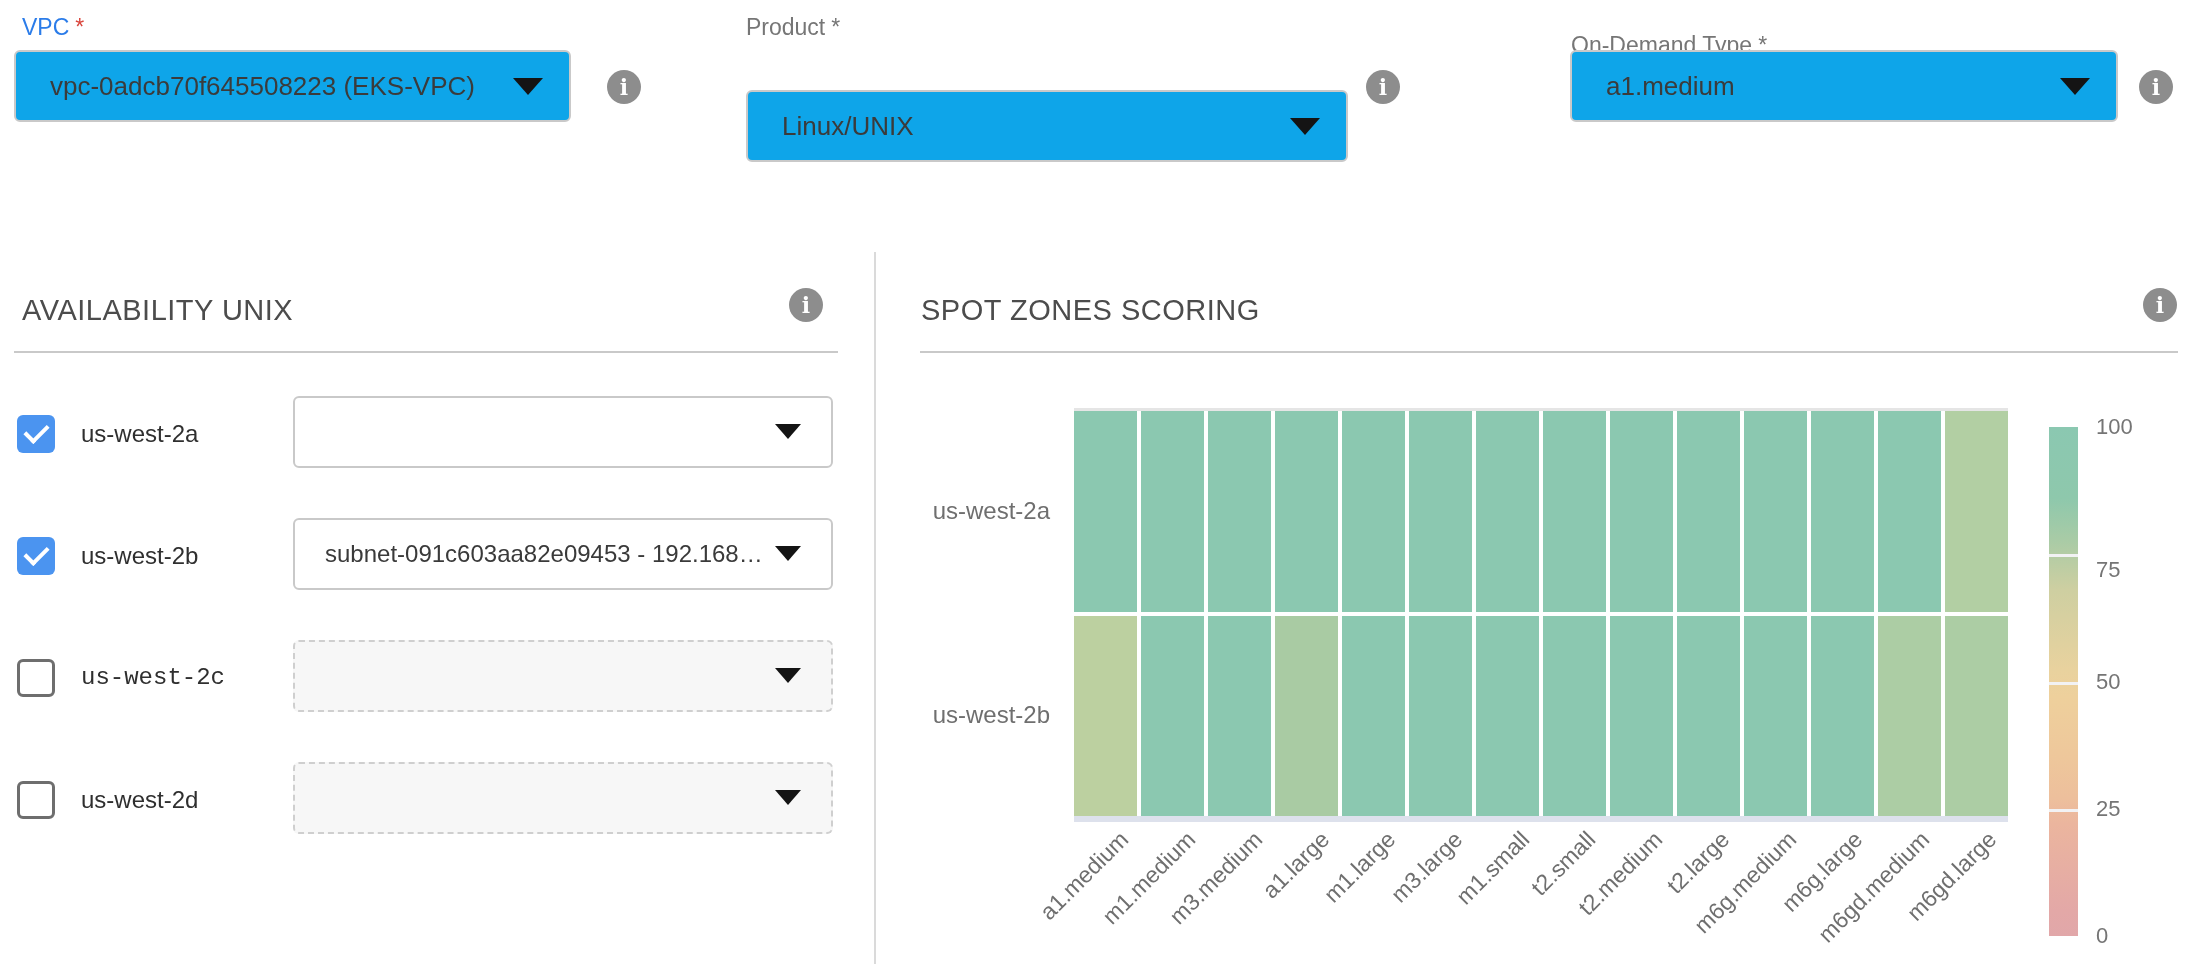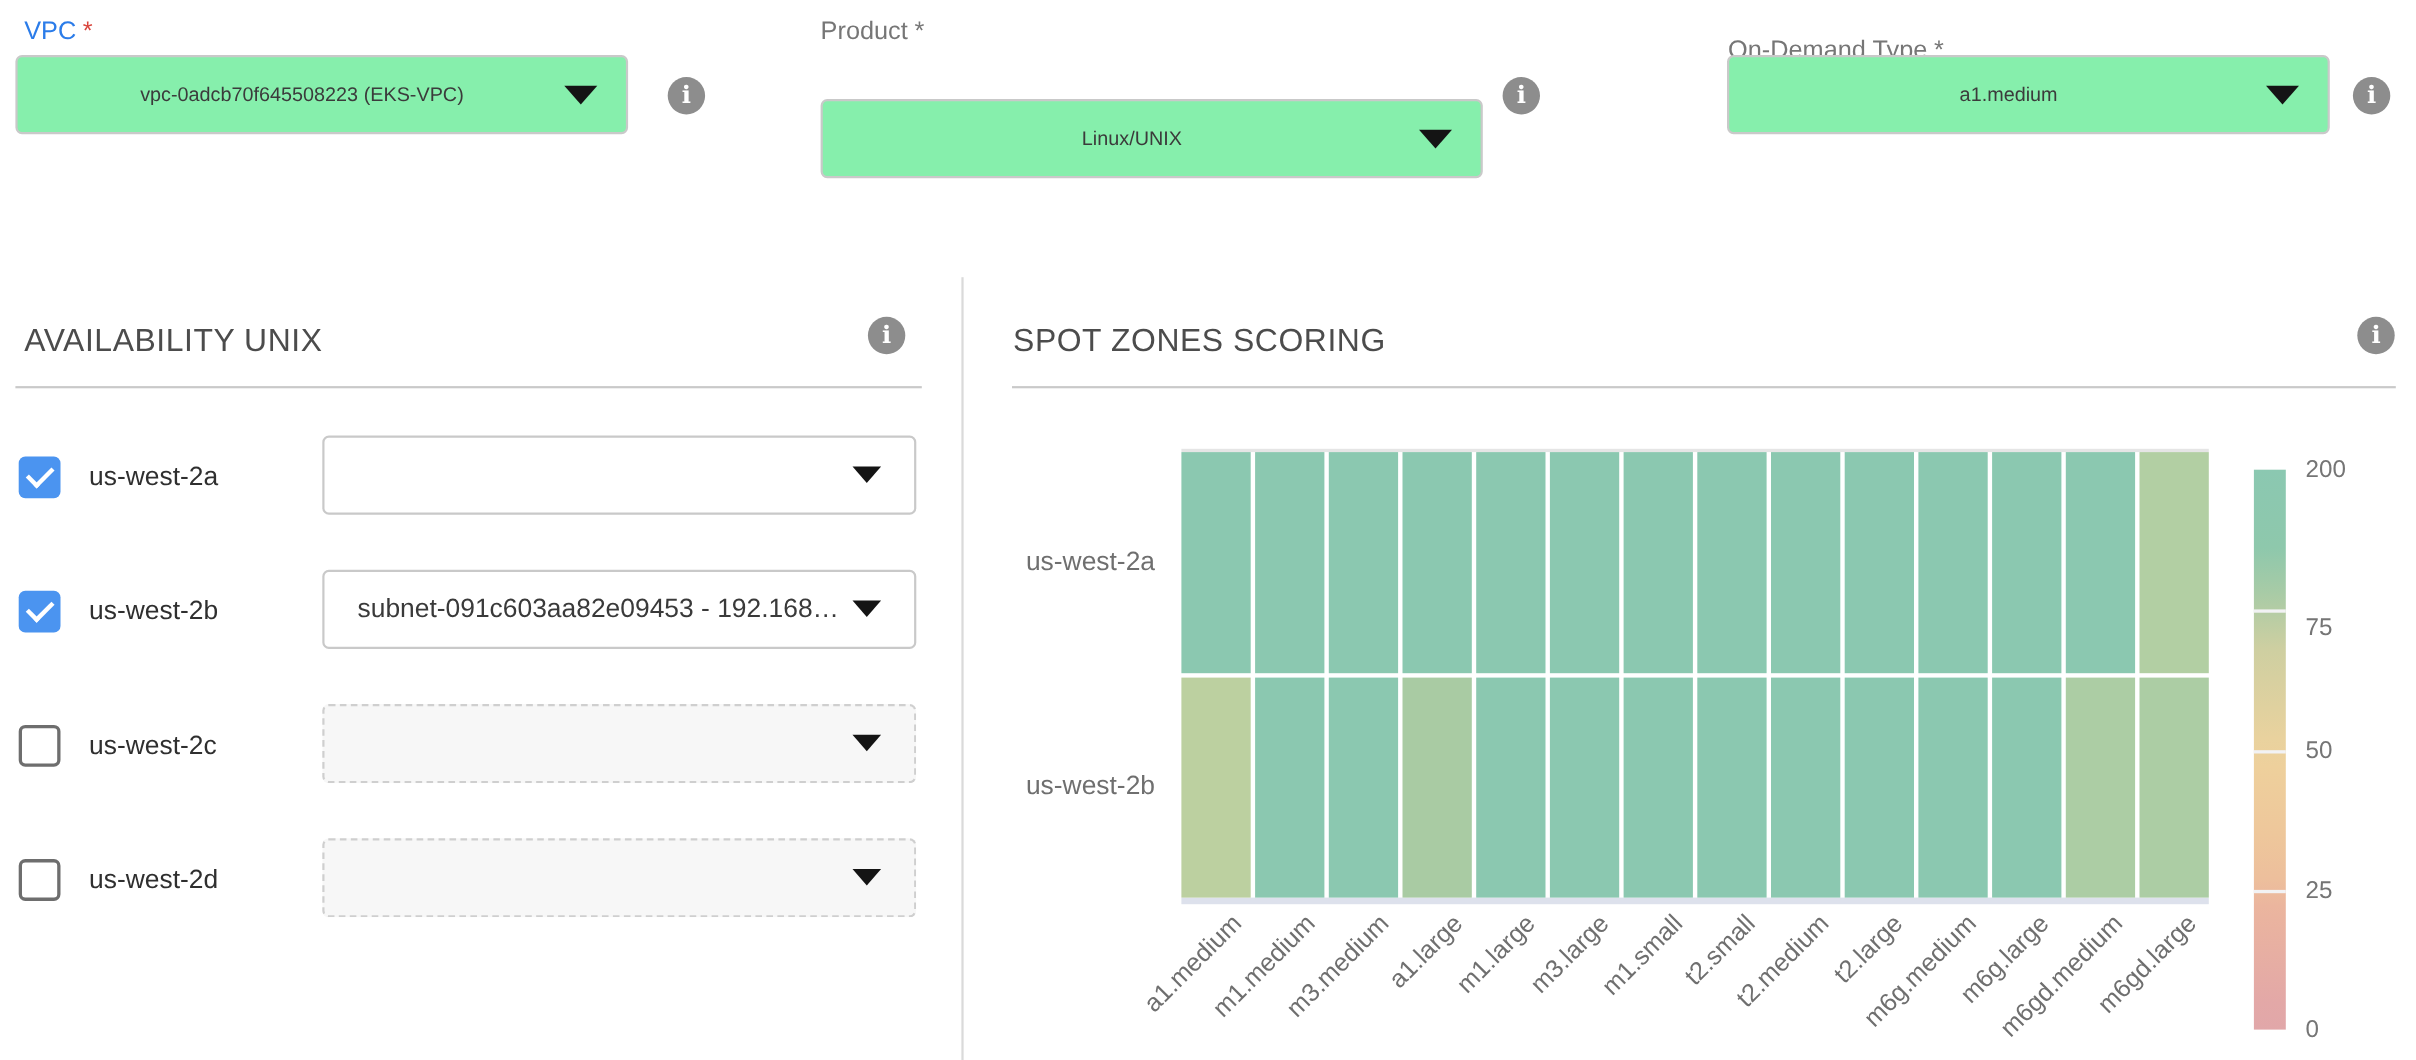--- a/index.html
+++ b/index.html
@@ -11,23 +11,23 @@
   
   .fld-label{position:absolute;top:14px;font-size:23px;color:#767676;white-space:nowrap;}
   .fld-label .star{margin-left:6px;}
   #vpc-label{left:22px;color:#2b7ce9;}
   #vpc-label .star{color:#d9453c;}
   #product-label{left:746px;}
   #ondemand-label{left:1571px;margin-top:18px;}
 
   .dd{
     position:absolute;top:50px;height:72px;box-sizing:border-box;
-    border:2px solid #c9c9c9;border-radius:6px;background:#86efac;
+    border:2px solid #c9c9c9;border-radius:6px;background:#0ea5e9;
     display:flex;align-items:center;padding:0 70px 0 34px;
-    font-size:18px;color:#3b3b3b;white-space:nowrap;overflow:hidden;cursor:pointer;justify-content:center;
+    font-size:26px;color:#3b3b3b;white-space:nowrap;overflow:hidden;cursor:pointer;
   }
   #vpc-dd{left:14px;width:557px;}
   #product-dd{left:746px;width:602px;margin-top:40px;}
   #ondemand-dd{left:1570px;width:548px;}
 
   .caret{
     position:absolute;right:26px;top:50%;margin-top:-8px;width:0;height:0;
     border-left:15px solid transparent;border-right:15px solid transparent;
     border-top:17px solid #141414;
   }
@@ -68,21 +68,21 @@
     position:absolute;left:293px;width:540px;height:72px;box-sizing:border-box;
     border:2px solid #c9c9c9;border-radius:6px;background:#fff;
     display:flex;align-items:center;padding:0 76px 0 30px;
     font-size:24px;color:#3a3a3a;white-space:nowrap;overflow:hidden;cursor:pointer;
   }
   .az-dd.empty{border:2px dashed #cfcfcf;background:#f7f7f7;}
 
   
   .r0.cb{top:415px;} .r0.az-label{top:420px;} .r0.az-dd{top:396px;}
   .r1.cb{top:537px;} .r1.az-label{top:542px;} .r1.az-dd{top:518px;}
-  .r2.cb{top:659px;} .r2.az-label{top:664px;} .r2.az-dd{top:640px;}
+  .r2.cb{top:659px;} .r2.az-label{top:664px;font-family:Liberation Mono, monospace;} .r2.az-dd{top:640px;}
   .r3.cb{top:781px;} .r3.az-label{top:786px;} .r3.az-dd{top:762px;}
 
   
   #heatmap{
     position:absolute;left:1074px;top:408px;width:934px;height:414px;box-sizing:border-box;
     border-top:3px solid #e5e5e5;border-bottom:6px solid #dde1ec;
     display:grid;grid-template-columns:repeat(14,1fr);grid-template-rows:1fr 1fr;
     gap:4px 4px;background:#ffffff;
   }
   .ylabel{position:absolute;left:920px;width:130px;text-align:right;font-size:24px;color:#6f6f6f;white-space:nowrap;}
@@ -217,18 +217,18 @@
     <div class="xlabel" style="left: 621.929px;">m6gd.medium</div>
     <div class="xlabel" style="left: 688.643px;">m6gd.large</div>
   </div>
 
 <div id="colorbar" style="background: linear-gradient(rgb(139, 200, 177) 0%, rgb(142, 200, 172) 14%, rgb(168, 203, 166) 22%, rgb(206, 207, 161) 32%, rgb(233, 210, 158) 48%, rgb(238, 208, 156) 53%, rgb(238, 199, 155) 65%, rgb(237, 191, 156) 73%, rgb(235, 181, 158) 78%, rgb(227, 168, 167) 95%, rgb(225, 167, 169) 100%);">
     <div class="cbar-tick" style="top: 127px;"></div>
     <div class="cbar-tick" style="top: 255px;"></div>
     <div class="cbar-tick" style="top: 382px;"></div>
   </div>
 <div id="cbar-labels">
-    <div class="cbar-label" style="top: 413px;">200</div>
+    <div class="cbar-label" style="top: 413px;">100</div>
     <div class="cbar-label" style="top: 556px;">75</div>
     <div class="cbar-label" style="top: 668px;">50</div>
     <div class="cbar-label" style="top: 795px;">25</div>
     <div class="cbar-label" style="top: 922px;">0</div>
   </div>
 
 </body></html>

